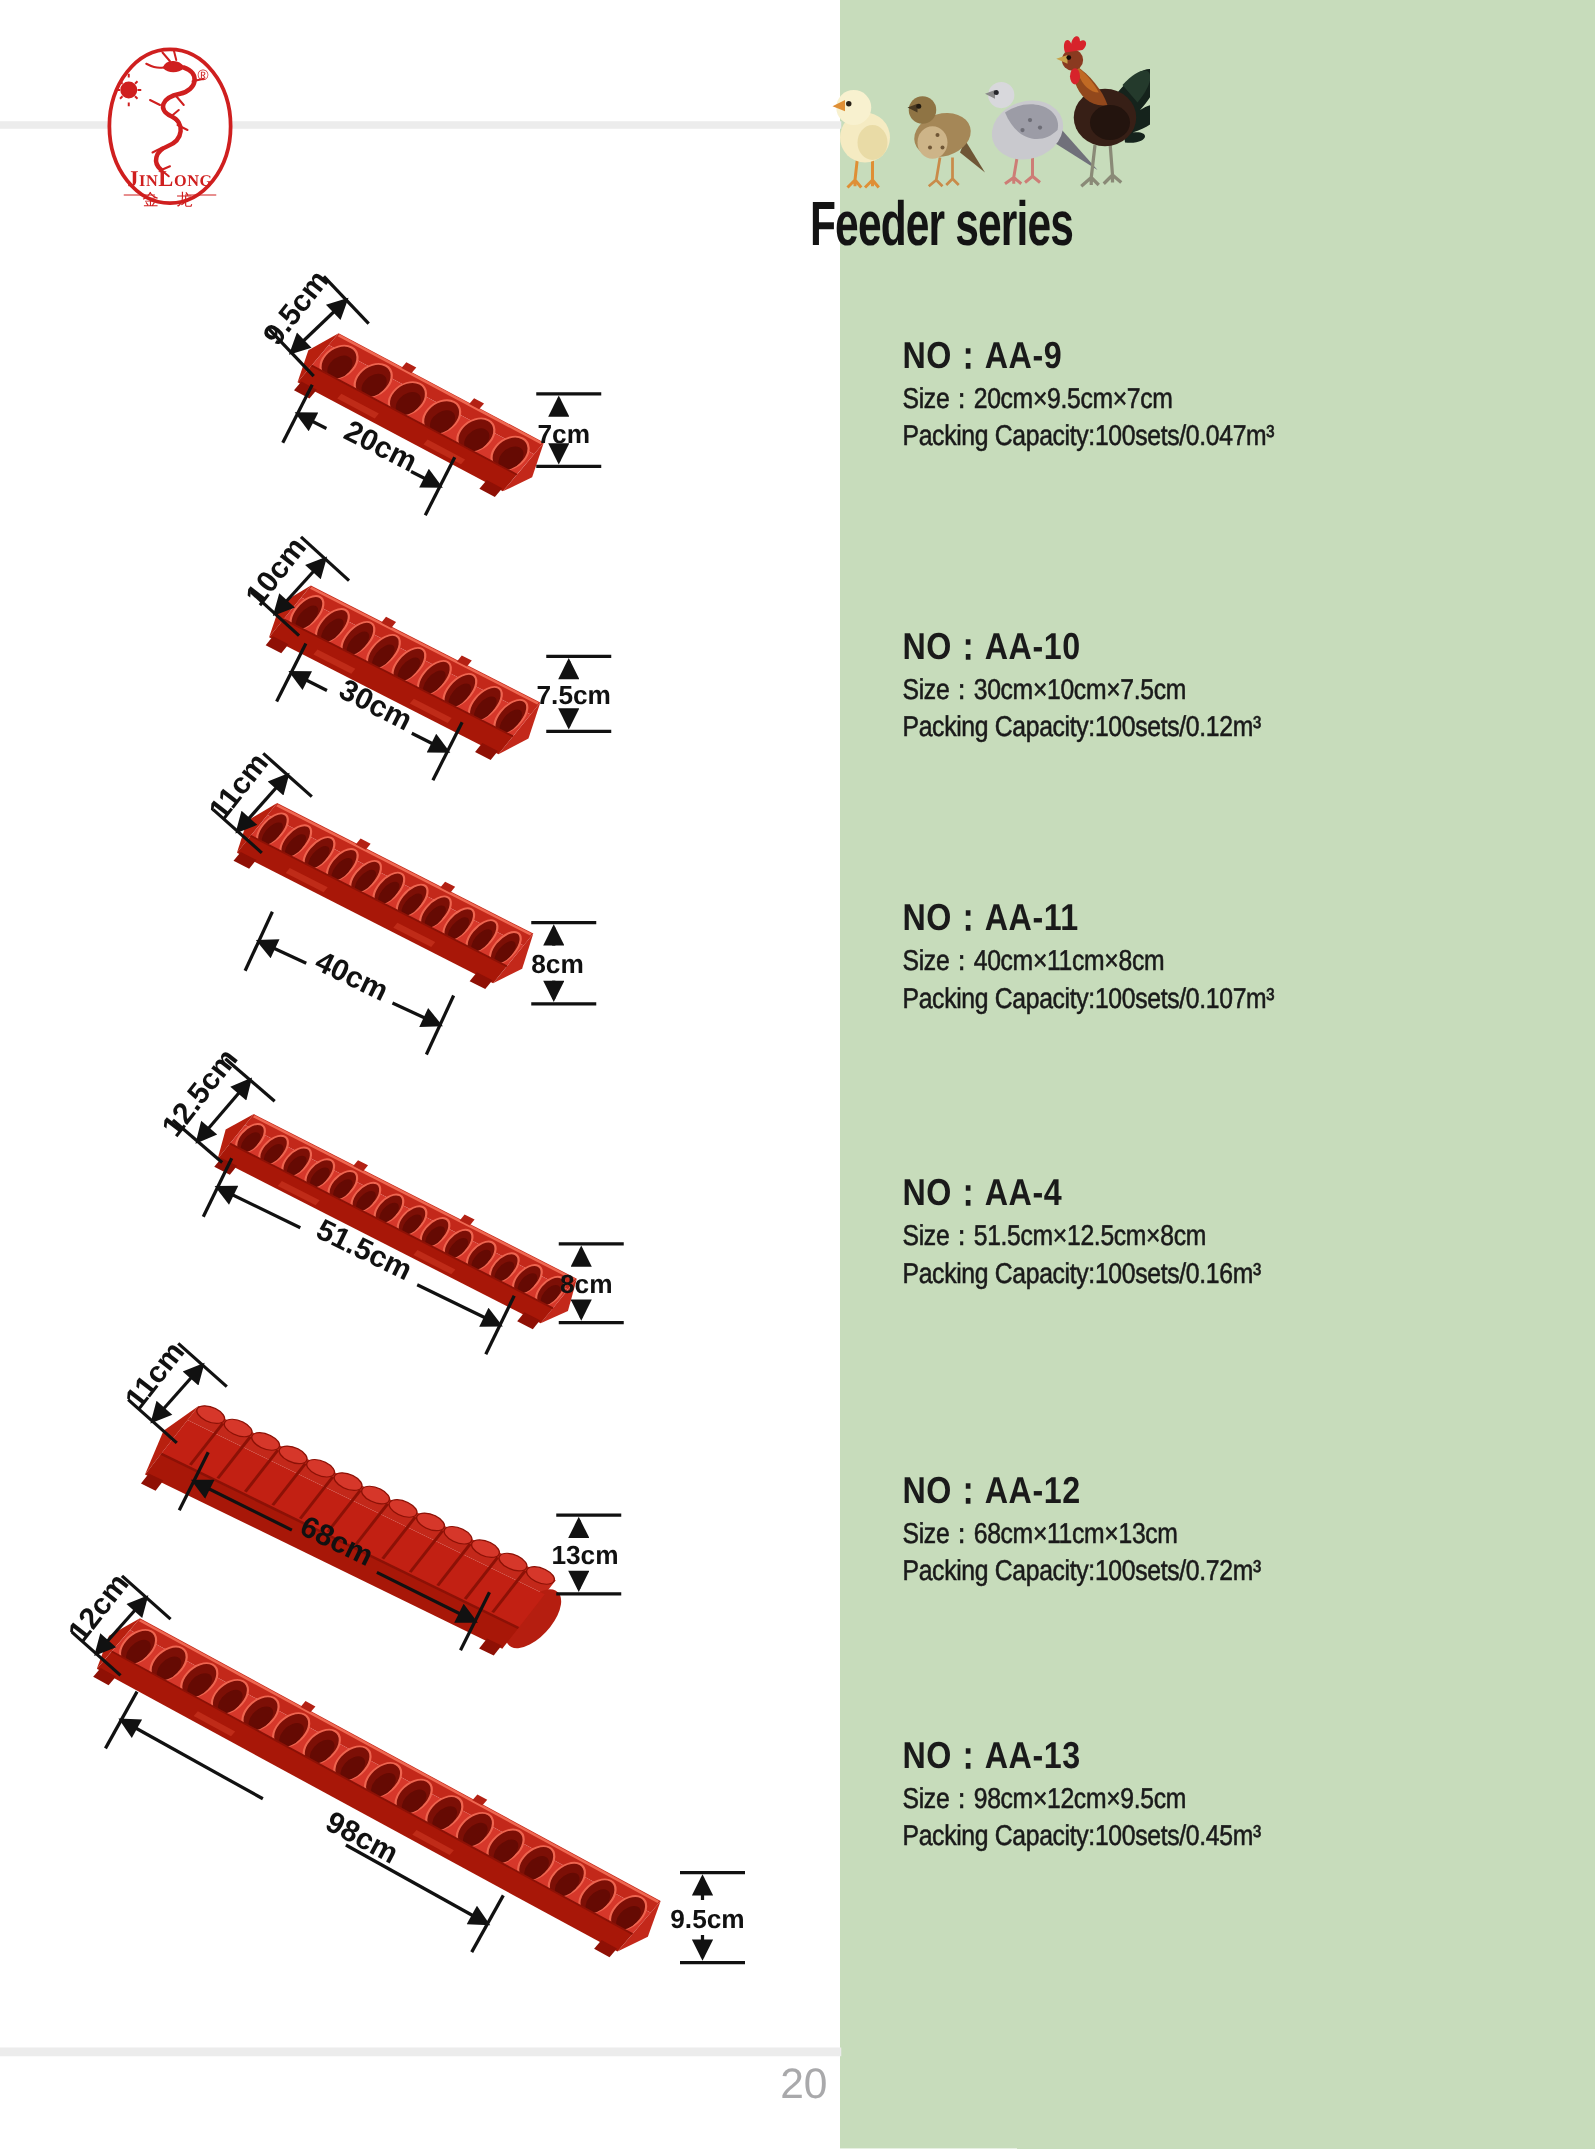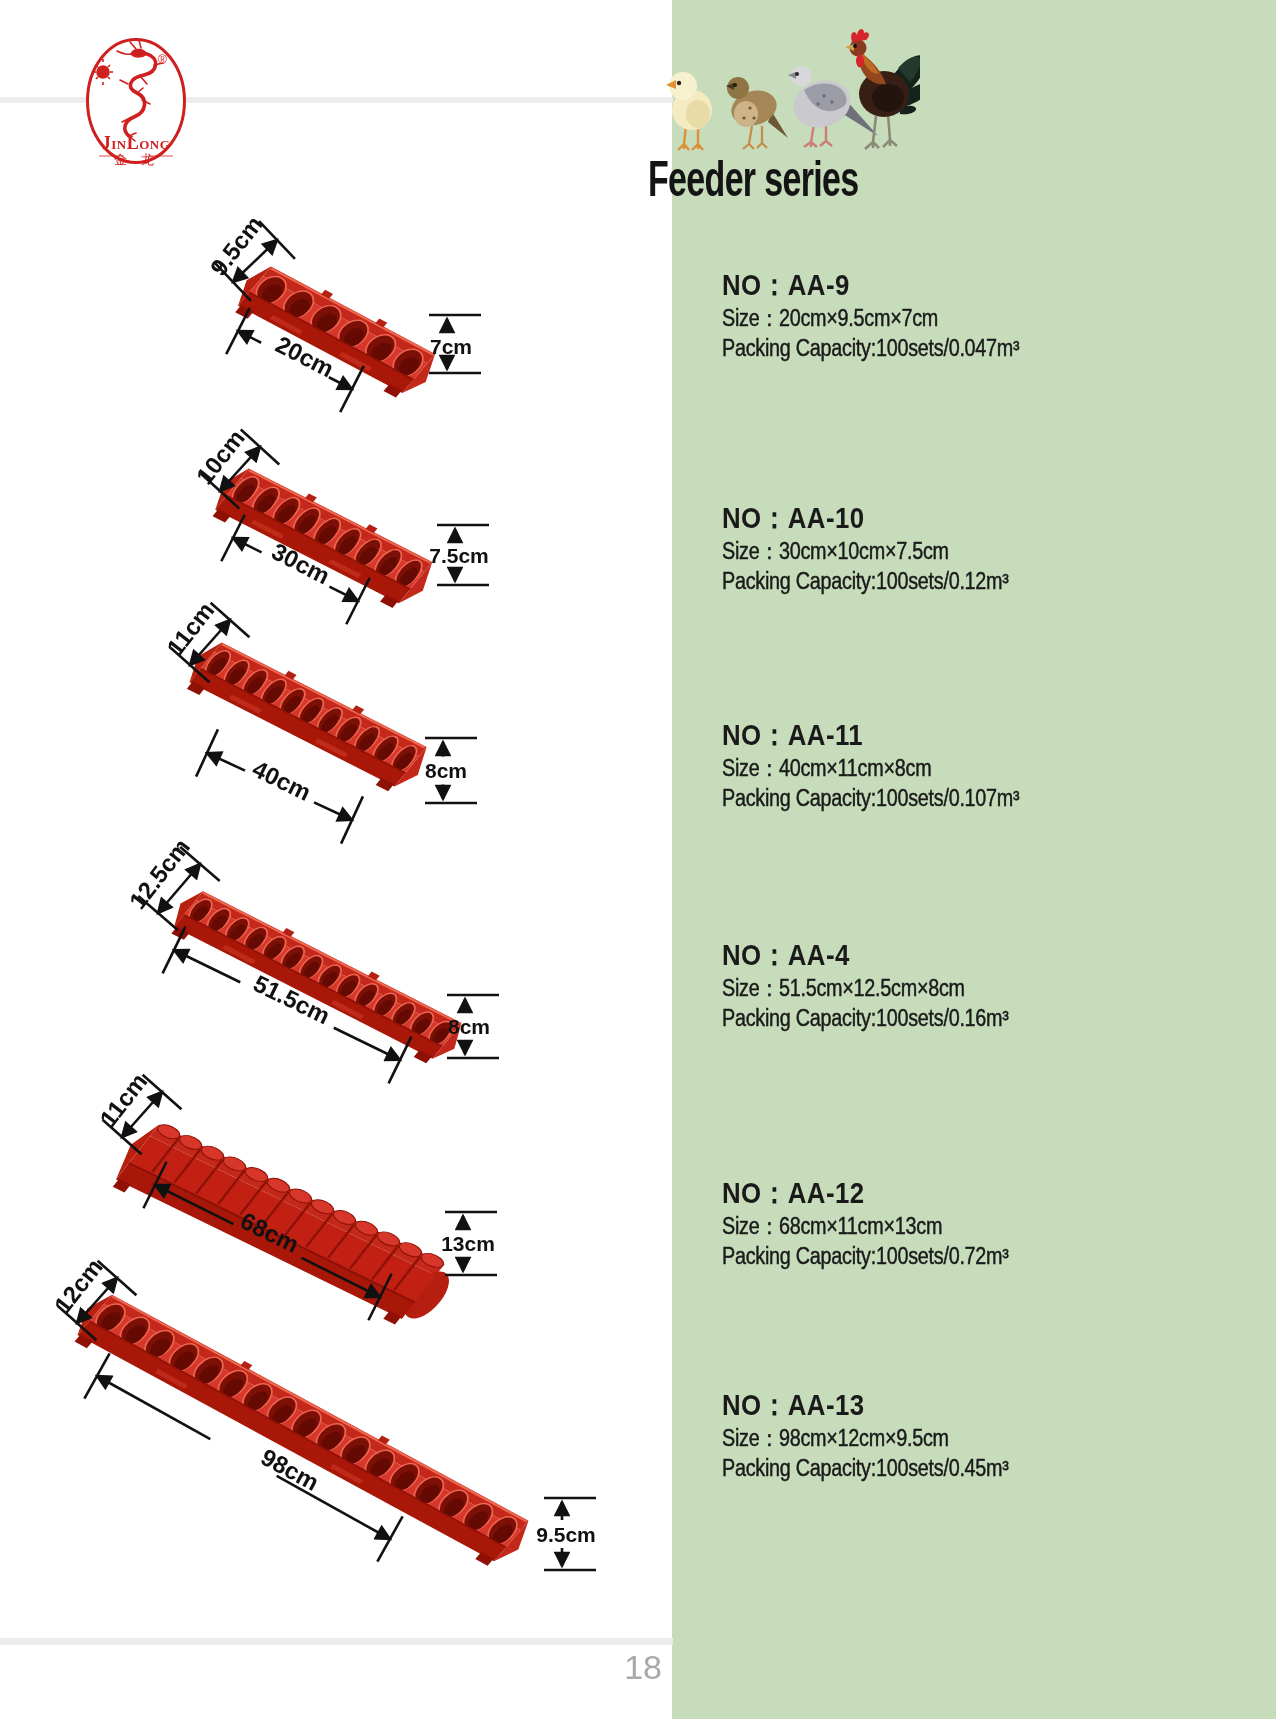--- a/index.html
+++ b/index.html
@@ -473,14 +473,14 @@
         <div class="size">Size：68cm×11cm×13cm</div>
         <div class="pack">Packing Capacity:100sets/0.72m³</div>
       </div>
       <div class="prod" style="top: 1386px;">
         <div class="no">NO：AA-13</div>
         <div class="size">Size：98cm×12cm×9.5cm</div>
         <div class="pack">Packing Capacity:100sets/0.45m³</div>
       </div>
     </div>
 
-  <div class="pagenum">18</div>
+  <div class="pagenum">20</div>
 </div>
 
 </body></html>

